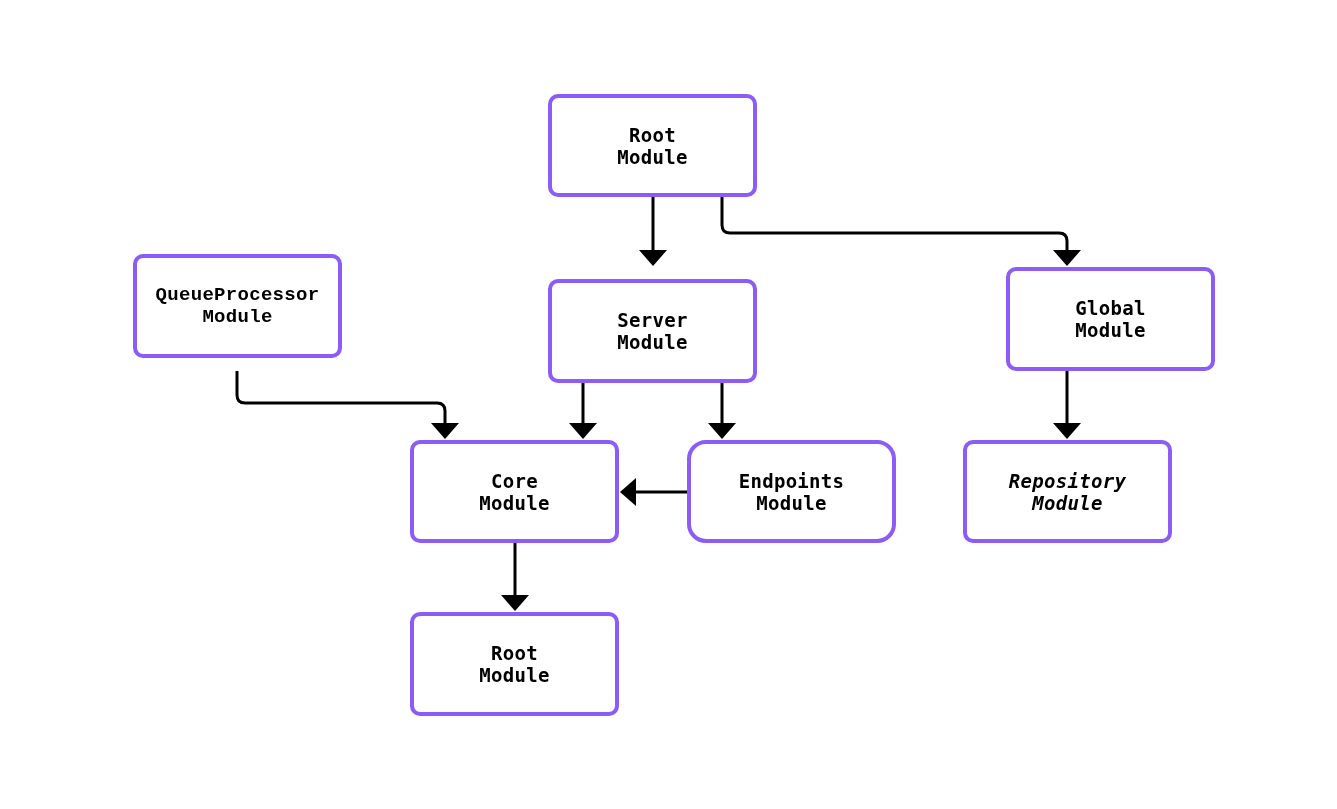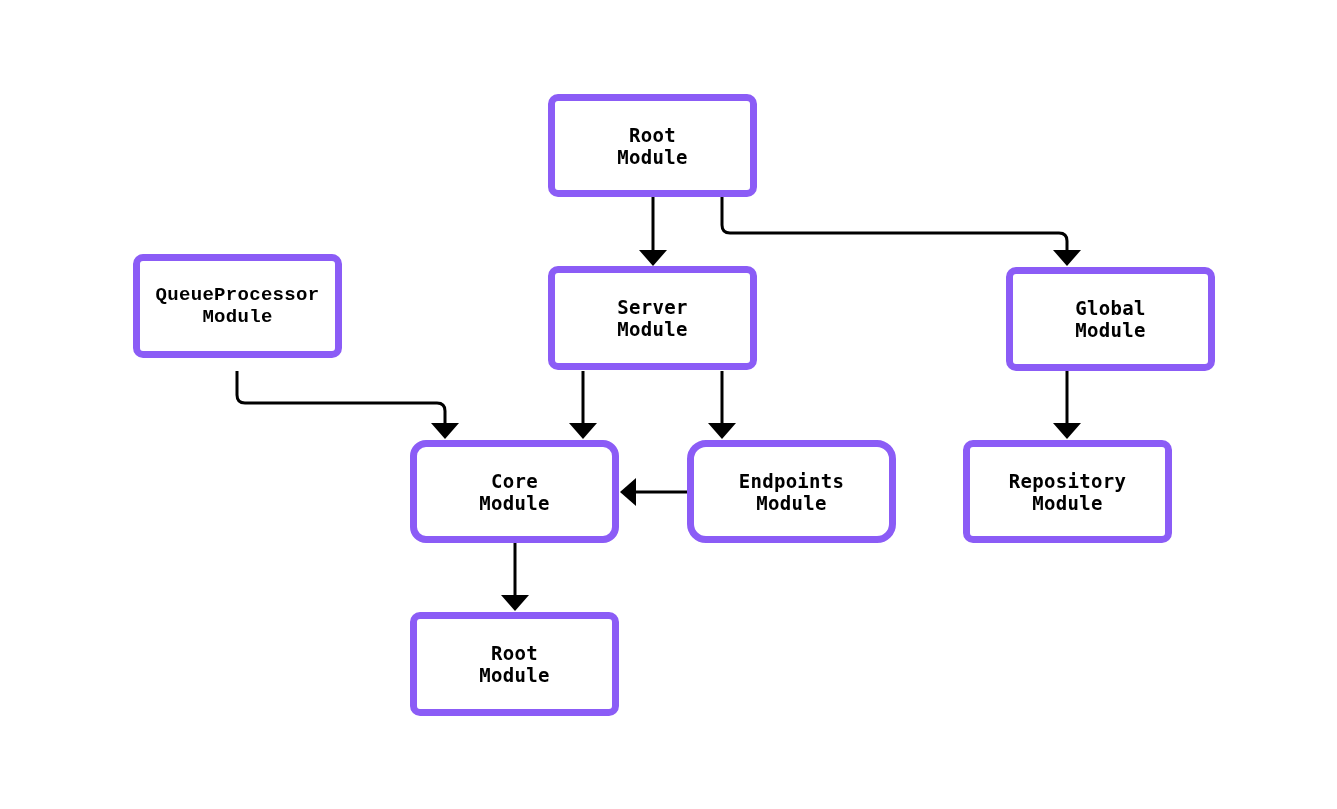--- a/index.html
+++ b/index.html
@@ -31,42 +31,42 @@
   .edges polygon {
     fill: #000000;
     stroke: none;
   }
   .node {
     position: absolute;
     width: 209px;
     height: 104px;
     box-sizing: border-box;
     background: #ffffff;
-    border: 7px solid #8b5cf6;
+    border: 4px solid #8b5cf6;
     border-radius: 10px;
     display: flex;
     align-items: center;
     justify-content: center;
     text-align: center;
   }
   .node .label {
     white-space: pre-line;
     font-weight: bold;
     font-size: 19px;
     line-height: 22px;
     color: #000000;
     letter-spacing: 0.3px;
   }
   .n-root           { left: 548px;  top: 94px;  height: 103px; }
   .n-queueprocessor { left: 133px;  top: 254px; font-family: Liberation Mono, monospace; }
-  .n-server         { left: 548px;  top: 266px; }
+  .n-server         { left: 548px;  top: 279px; }
   .n-global         { left: 1006px;  top: 267px; }
-  .n-core           { left: 410px;  top: 440px; height: 103px; border-radius: 16px; }
+  .n-core           { left: 410px;  top: 440px; height: 103px; }
   .n-endpoints      { left: 687px;  top: 440px; height: 103px; border-radius: 19px; }
-  .n-repository     { left: 963px;  top: 440px; height: 103px; }
+  .n-repository     { left: 963px;  top: 440px; height: 103px; font-style: italic; }
   .n-queue          { left: 410px;  top: 612px; }
 </style>
 </head>
 <body>
 
 <div class="canvas">
 
   <svg class="edges" viewBox="0 0 1337 809" xmlns="http://www.w3.org/2000/svg">
     <g>
       <path d="M653,197 L653,250"></path>

